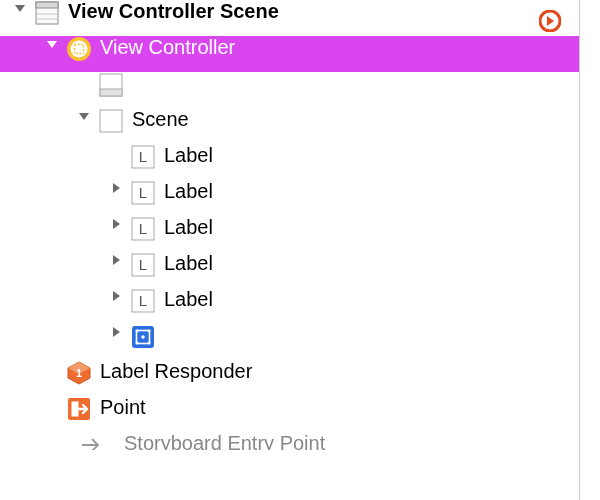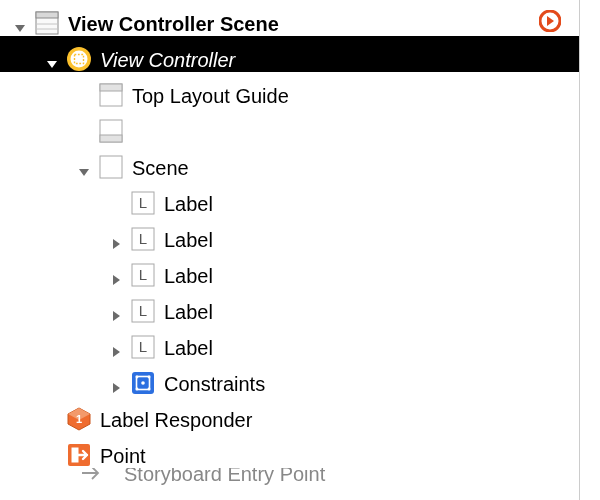--- a/index.html
+++ b/index.html
@@ -16,29 +16,28 @@
   }
   .panel {
     width: 580px;
     border-right: 1px solid #ccc;
     position: relative;
     height: 500px;
     box-sizing: border-box;
   }
   .row {
     display: flex;
-    align-items: flex-end;
+    align-items: flex-start;
     height: 36px;
     white-space: nowrap;
     box-sizing: border-box;
   }
   .row.selected {
-    background: #000000;
+    background: #d946ef;
     color: #fff;
-    font-style: italic;
   }
   .spacer { display:inline-block; }
   .disclosure {
     width: 16px;
     height: 16px;
     display: inline-flex;
     align-items: center;
     justify-content: center;
     margin-right: 6px;
   }
@@ -106,30 +105,20 @@
     <span class="icon">
       <svg width="26" height="26" viewBox="0 0 26 26">
         <circle cx="13" cy="13" r="12" fill="#fbc02d"></circle>
         <circle cx="13" cy="13" r="8.5" fill="#ffffff"></circle>
         <rect x="8.5" y="8.5" width="9" height="9" fill="none" stroke="#fbc02d" stroke-width="1.4" stroke-dasharray="1.8 1.6"></rect>
       </svg>
     </span>
     <span class="label">View Controller</span>
   </div>
 
-  <div class="row">
-    <span class="spacer" style="width:98px"></span>
-    <span class="icon">
-      <svg width="26" height="26" viewBox="0 0 26 26">
-        <rect x="2" y="2" width="22" height="22" fill="#fff" stroke="#a8a8a8"></rect>
-        <rect x="2" y="2" width="22" height="7" fill="#e2e2e2" stroke="#a8a8a8"></rect>
-      </svg>
-    </span>
-    <span class="label">Top Layout Guide</span>
-  </div>
 
   <div class="row">
     <span class="spacer" style="width:98px"></span>
     <span class="icon">
       <svg width="26" height="26" viewBox="0 0 26 26">
         <rect x="2" y="2" width="22" height="22" fill="#fff" stroke="#a8a8a8"></rect>
         <rect x="2" y="17" width="22" height="7" fill="#e2e2e2" stroke="#a8a8a8"></rect>
       </svg>
     </span>
   </div>
@@ -235,21 +224,20 @@
       <svg width="26" height="26" viewBox="0 0 26 26">
         <rect x="2" y="2" width="22" height="22" rx="3" fill="#2c6fe0"></rect>
         <rect x="6.5" y="6.5" width="13" height="13" fill="none" stroke="#fff" stroke-width="1.6"></rect>
         <circle cx="13" cy="13" r="1.8" fill="#fff"></circle>
         <circle cx="7" cy="7" r="1.4" fill="#fff"></circle>
         <circle cx="19" cy="7" r="1.4" fill="#fff"></circle>
         <circle cx="7" cy="19" r="1.4" fill="#fff"></circle>
         <circle cx="19" cy="19" r="1.4" fill="#fff"></circle>
       </svg>
     </span>
-    <span class="label">Constraints</span>
   </div>
 
   <div class="row">
     <span class="spacer" style="width:66px"></span>
     <span class="icon">
       <svg width="26" height="26" viewBox="0 0 26 26">
         <polygon points="13,2 24,8 24,18 13,24 2,18 2,8" fill="#ef6c2f" stroke="#c9551b"></polygon>
         <polygon points="13,2 24,8 13,14 2,8" fill="#f39a6b"></polygon>
         <text x="13" y="17" text-anchor="middle" font-family="Helvetica" font-size="11" font-weight="700" fill="#fff">1</text>
       </svg>

